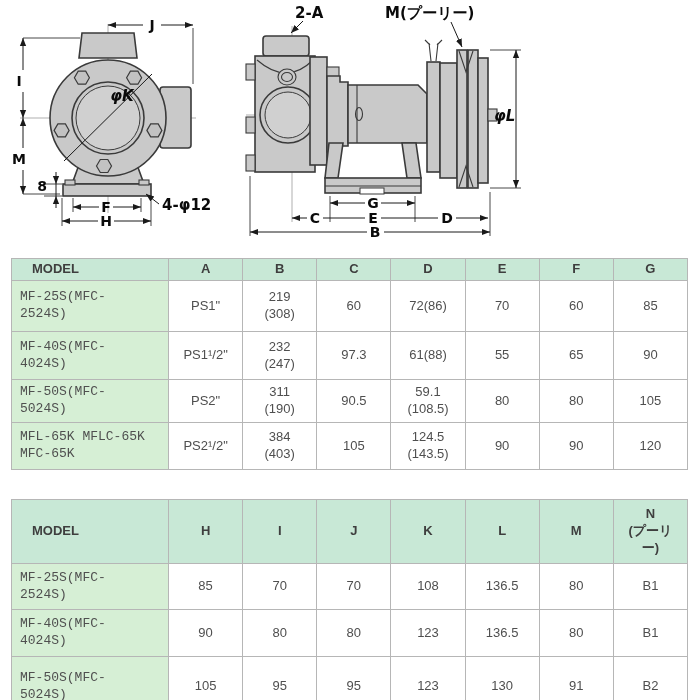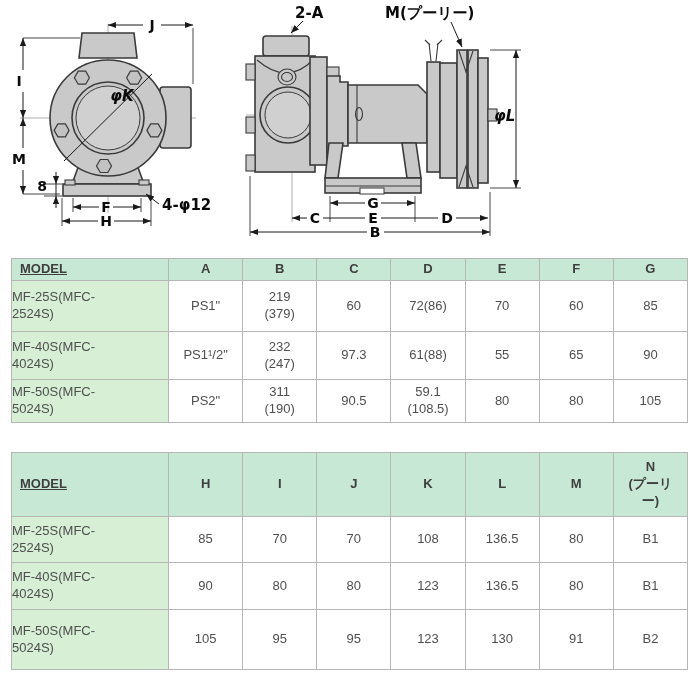--- a/index.html
+++ b/index.html
@@ -22,22 +22,22 @@
   .xl { stroke:#1a1a1a; stroke-width:0.8; fill:none; }
 
   .tables-wrap { width:700px; }
   table { border-collapse:collapse; table-layout:fixed; width:677px; margin-left:11px; }
   th,td {
     border:1px solid #b6b6b6; font-size:13px; color:#4f4f4f;
     text-align:center; vertical-align:middle; white-space:pre-line;
     padding:2px 4px; line-height:1.3; overflow:hidden;
   }
   th { background:#c8e8d6; color:#3e3e3e; font-weight:bold; }
-  th.model-h { text-align:left; padding-left:8px;text-decoration:underline; }
-  td.model { background:#d6efd5; text-align:left; padding-left:0; }
+  th.model-h { text-align:left; padding-left:20px; }
+  td.model { background:#d6efd5; text-align:left; padding-left:8px;font-family:Liberation Mono, monospace; }
   .t1 { margin-top:1px; }
   .t2 { margin-top:29px; }
   tr.hh1 { height:22px; } tr.hh2 { height:64px; }
   tr.r51 { height:51px; } tr.r48 { height:48px; } tr.r43 { height:43px; }
   tr.r47 { height:47px; } tr.r46 { height:46px; } tr.r60 { height:60px; }
 </style>
 </head>
 <body>
 
 
@@ -214,21 +214,21 @@
         <th>F</th>
         <th>G</th>
       </tr>
     </thead>
     <tbody>
       <tr class="r51">
         <td class="model">MF-25S(MFC-
 2524S)</td>
         <td>PS1"</td>
         <td>219
-(379)</td>
+(308)</td>
         <td>60</td>
         <td>72(86)</td>
         <td>70</td>
         <td>60</td>
         <td>85</td>
       </tr>
       <tr class="r48">
         <td class="model">MF-40S(MFC-
 4024S)</td>
         <td>PS1¹/2"</td>
@@ -245,20 +245,33 @@
 5024S)</td>
         <td>PS2"</td>
         <td>311
 (190)</td>
         <td>90.5</td>
         <td>59.1
 (108.5)</td>
         <td>80</td>
         <td>80</td>
         <td>105</td>
+      </tr>
+      <tr class="r47">
+        <td class="model">MFL-65K MFLC-65K
+MFC-65K</td>
+        <td>PS2¹/2"</td>
+        <td>384
+(403)</td>
+        <td>105</td>
+        <td>124.5
+(143.5)</td>
+        <td>90</td>
+        <td>90</td>
+        <td>120</td>
       </tr>
     </tbody>
   </table>
 
   <table class="t2">
     <colgroup>
         <col style="width:157px">
         <col>
         <col>
         <col>

